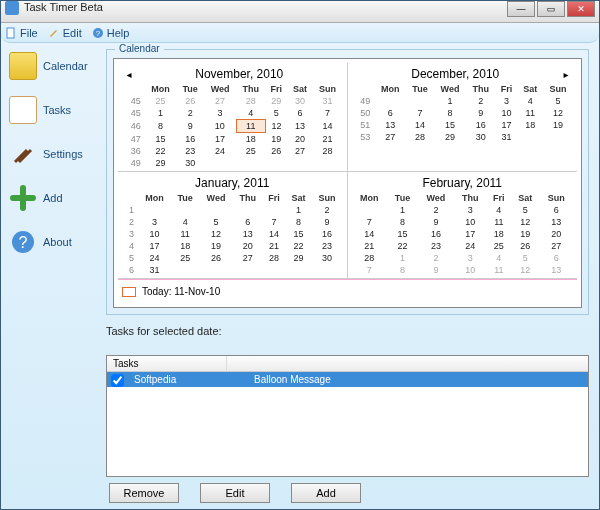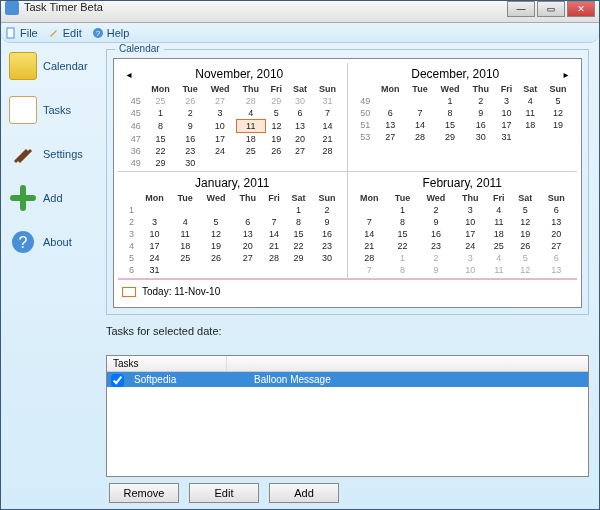--- a/index.html
+++ b/index.html
@@ -38,21 +38,21 @@
 .tasks-section { flex: 1; display: flex; flex-direction: column; }
 .tasks-label { font-weight: normal; font-size: 11px; color: #222; margin-bottom: 18px; }
 .tasks-list { flex: 1; background: #fff; border: 1px solid #888; overflow: auto; }
 .tasks-header { display: flex; background: linear-gradient(180deg, #fdfdfd, #ececec); border-bottom: 1px solid #ccc; }
 .tasks-header .col { padding: 2px 6px; border-right: 1px solid #ddd; font-size: 10px; }
 .col-name { width: 120px; }
 .col-action { flex: 1; }
 .task-row { display: flex; align-items: flex-end; background: #3a8bd8; color: #fff; font-size: 10px; }
 .task-row .col { padding: 2px 6px; }
 .task-check { margin: 0 4px; }
-.btn-row { display: flex; gap: 10px; padding: 6px 3px 0; align-items: flex-end; }
+.btn-row { display: flex; gap: 21px; padding: 6px 3px 0; align-items: flex-end; }
 .btn { width: 70px; height: 20px; background: linear-gradient(180deg, #f8f8f8, #e0e0e0); border: 1px solid #888; font-size: 11px; cursor: pointer; }
 </style>
 </head>
 <body>
 
 <div class="window">
   <div class="titlebar">
     <span class="titlebar-icon"></span>
     <span class="titlebar-title">Task Timer Beta</span>
     <div class="win-btns">

